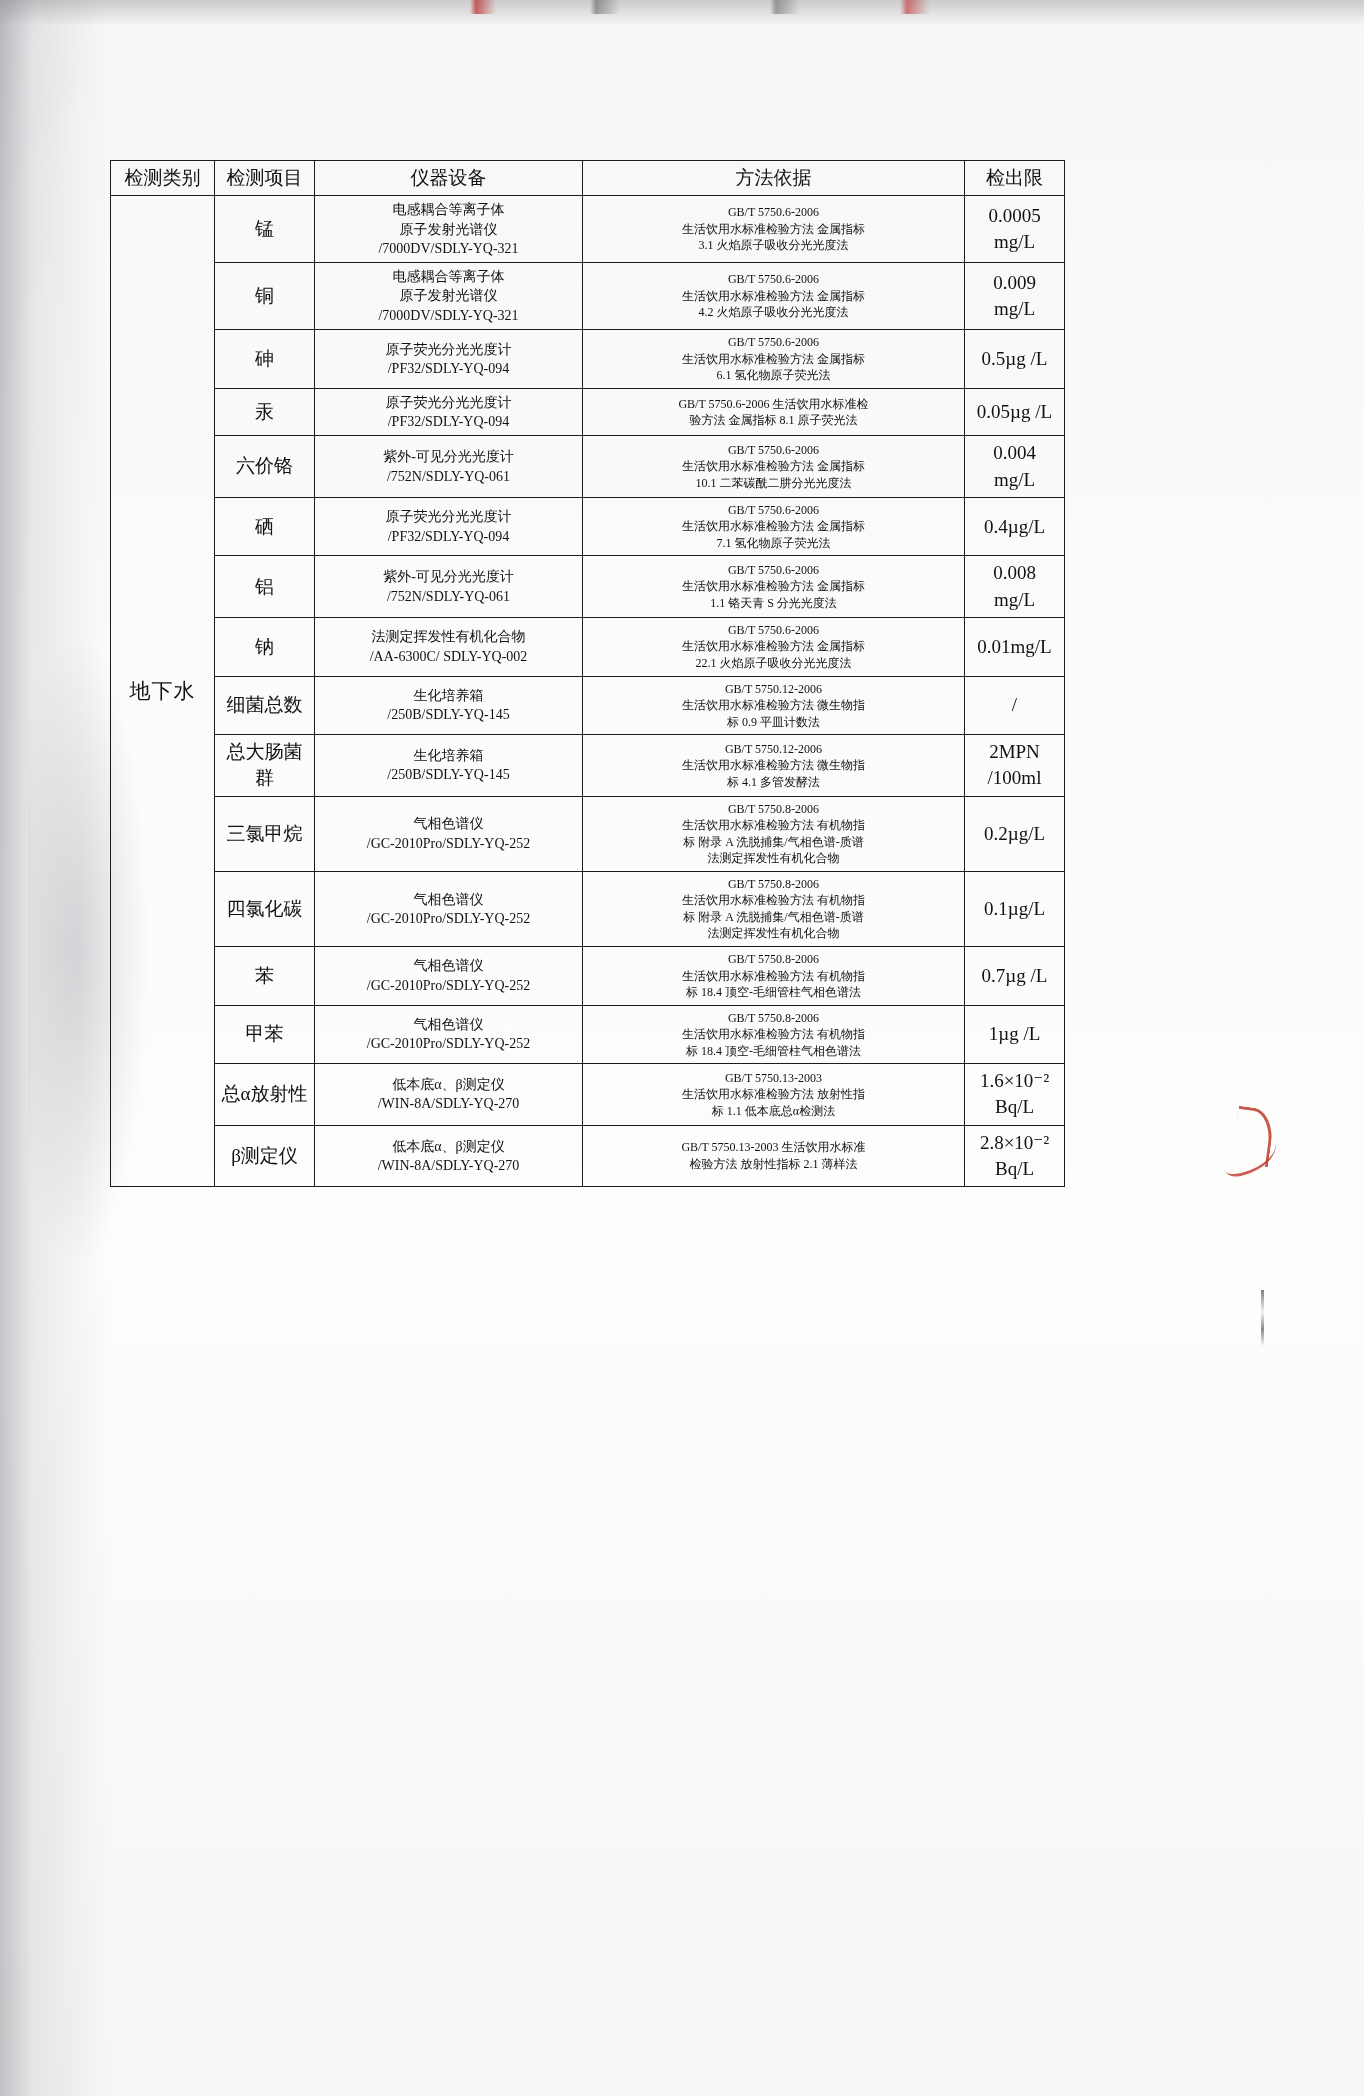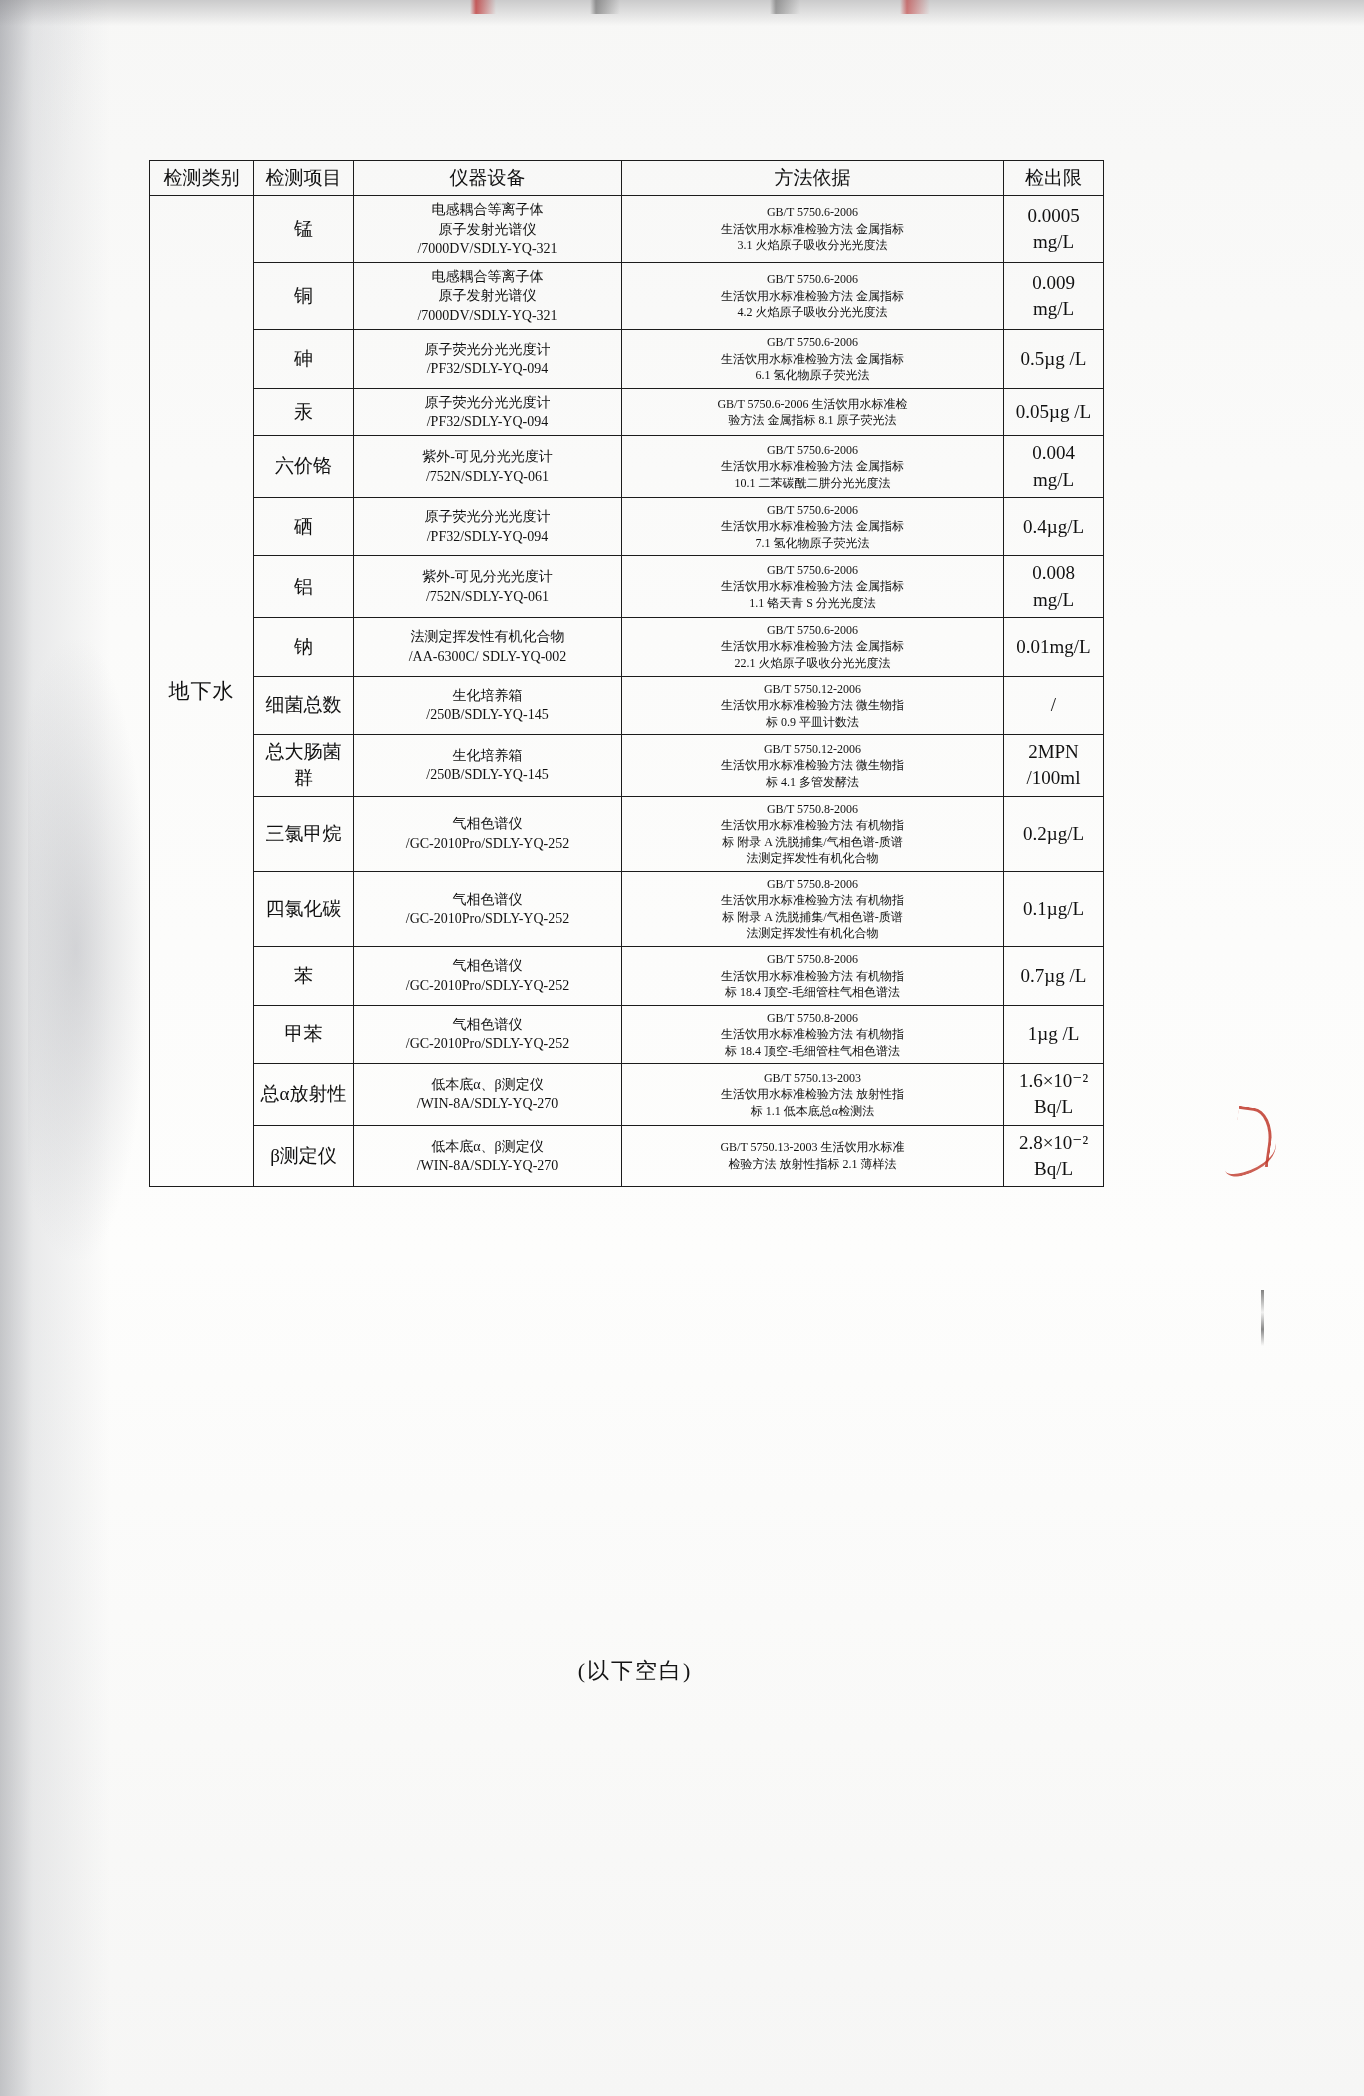--- a/index.html
+++ b/index.html
@@ -92,21 +92,20 @@
     left: 110px;
     top: 160px;
     width: 1050px;
   }
 
   table.report {
     border-collapse: collapse;
     width: 902px;
     table-layout: fixed;
     background: transparent;
-    margin-left: 39px;
   }
   table.report td, table.report th {
     border: 1.6px solid #1c1c1c;
     text-align: center;
     vertical-align: middle;
     color: #111;
     font-weight: normal;
     padding: 4px 4px;
     line-height: 1.38;
   }
@@ -455,14 +454,13 @@
             </td>
             <td class="limit">
               <span class="line-break">2.8×10⁻²</span>
               <span class="line-break">Bq/L</span>
             </td>
           </tr>
         </tbody>
     </table>
   </div>
 
-  <div class="footer-note">(以下空白)</div>
 </div>
 
 </body></html>

